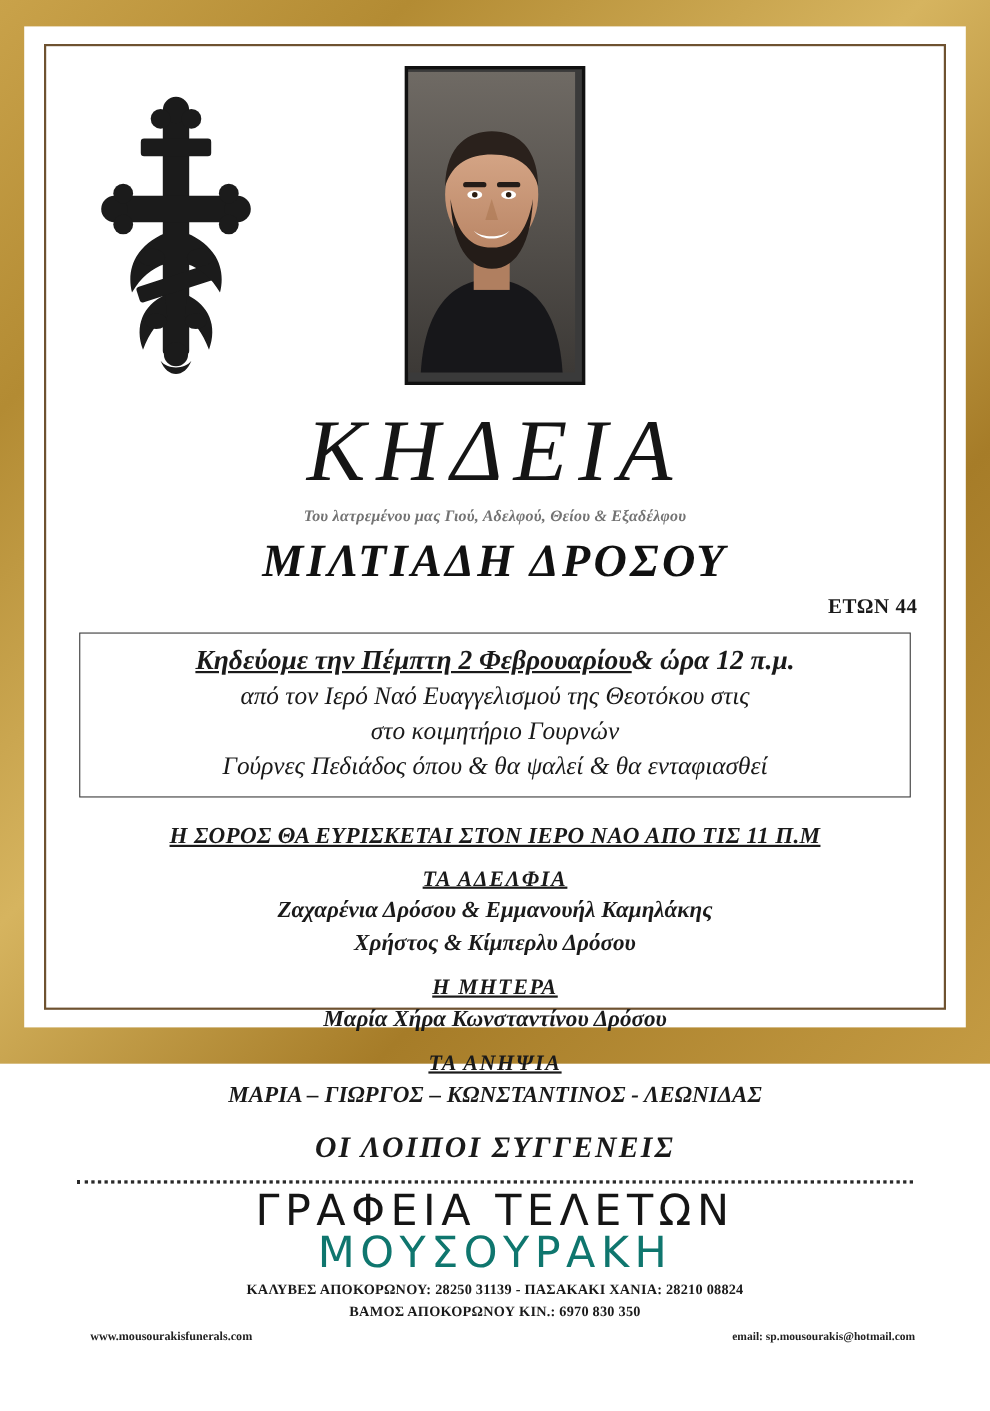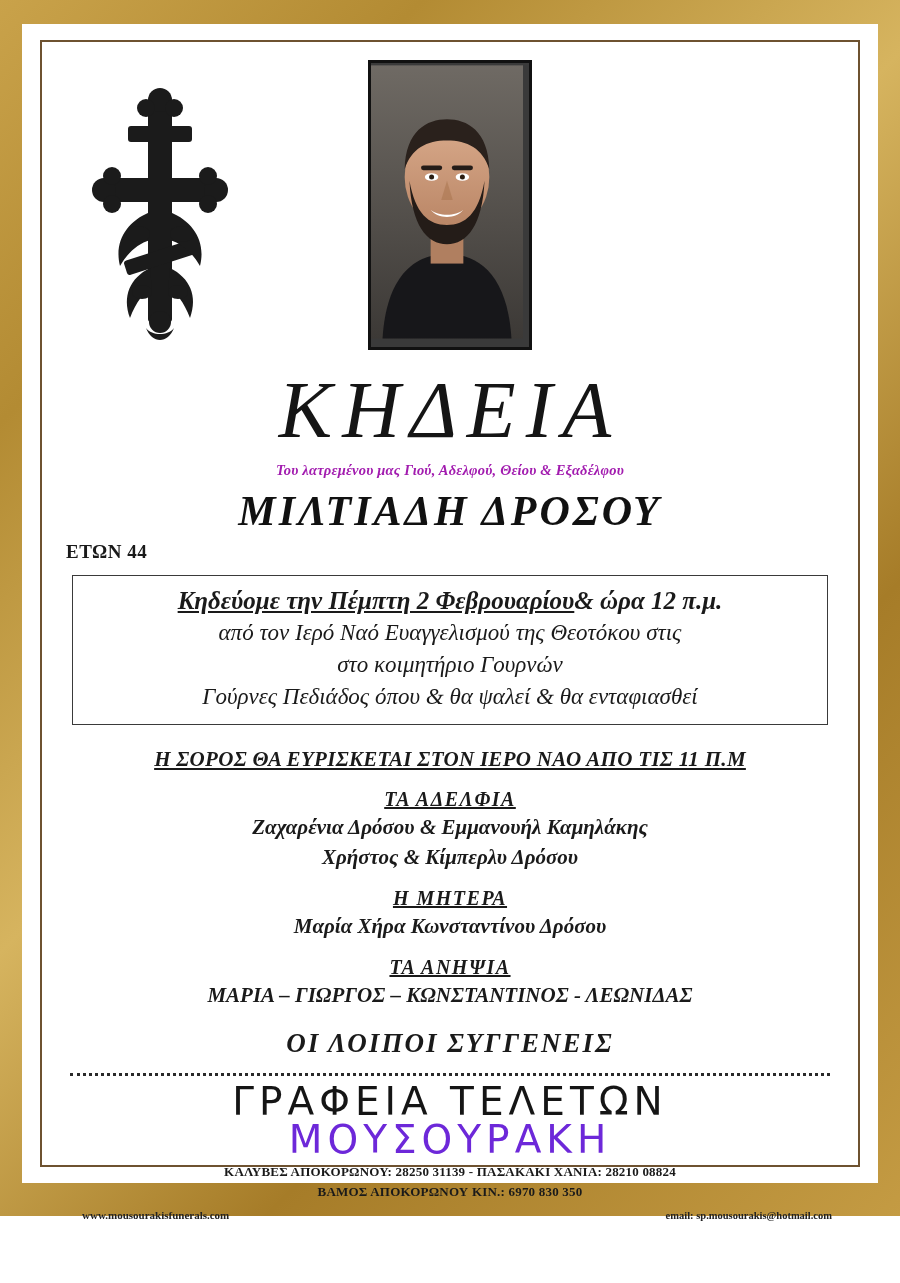--- a/index.html
+++ b/index.html
@@ -13,21 +13,21 @@
     height: 1283px;
     font-family: "Liberation Serif", serif;
     color: #1a1a1a;
     overflow: hidden;
   }
 
   
   .poster {
     position: relative;
     width: 900px;
-    height: 1216px;
+    height: 967px;
     box-sizing: border-box;
     background: linear-gradient(135deg, #c9a24a 0%, #b38b33 20%, #d6b45f 45%, #a67c28 70%, #c49b43 100%);
     padding: 24px 22px 33px 22px;
   }
   .poster-inner-white {
     position: relative;
     width: 100%;
     height: 100%;
     box-sizing: border-box;
     background: #ffffff;
@@ -83,33 +83,33 @@
     color: #151515;
     font-family: "Liberation Serif", serif;
   }
   .relations {
     text-align: center;
     font-size: 14.5px;
     font-style: italic;
     font-weight: bold;
     letter-spacing: 0.2px;
     margin-top: 10px;
-    color: #a21caf;
+    color: #737373;
   }
   .deceased-name {
     text-align: center;
     font-size: 42px;
     font-style: italic;
     font-weight: bold;
     letter-spacing: 3px;
     margin-top: 8px;
     color: #111;
   }
   .age {
-    text-align: left;
+    text-align: right;
     font-size: 19px;
     font-weight: bold;
     margin-top: 6px;
     letter-spacing: 0.5px;
   }
 
   
   .service-box {
     border: 1.5px solid #3a3a3a;
     margin: 12px 6px 0 6px;
@@ -194,21 +194,21 @@
     font-weight: 400;
     line-height: 1.02;
     color: #151515;
   }
   .fh-line2 {
     font-size: 39px;
     letter-spacing: 5px;
     font-family: "DejaVu Sans", sans-serif;
     font-weight: 400;
     line-height: 1.02;
-    color: #6d28d9;
+    color: #0f766e;
     margin-top: -2px;
   }
   .fh-addr {
     font-size: 13px;
     font-weight: bold;
     letter-spacing: 0.2px;
     line-height: 1.22;
     margin-top: 4px;
   }
   .footer-bottom {

